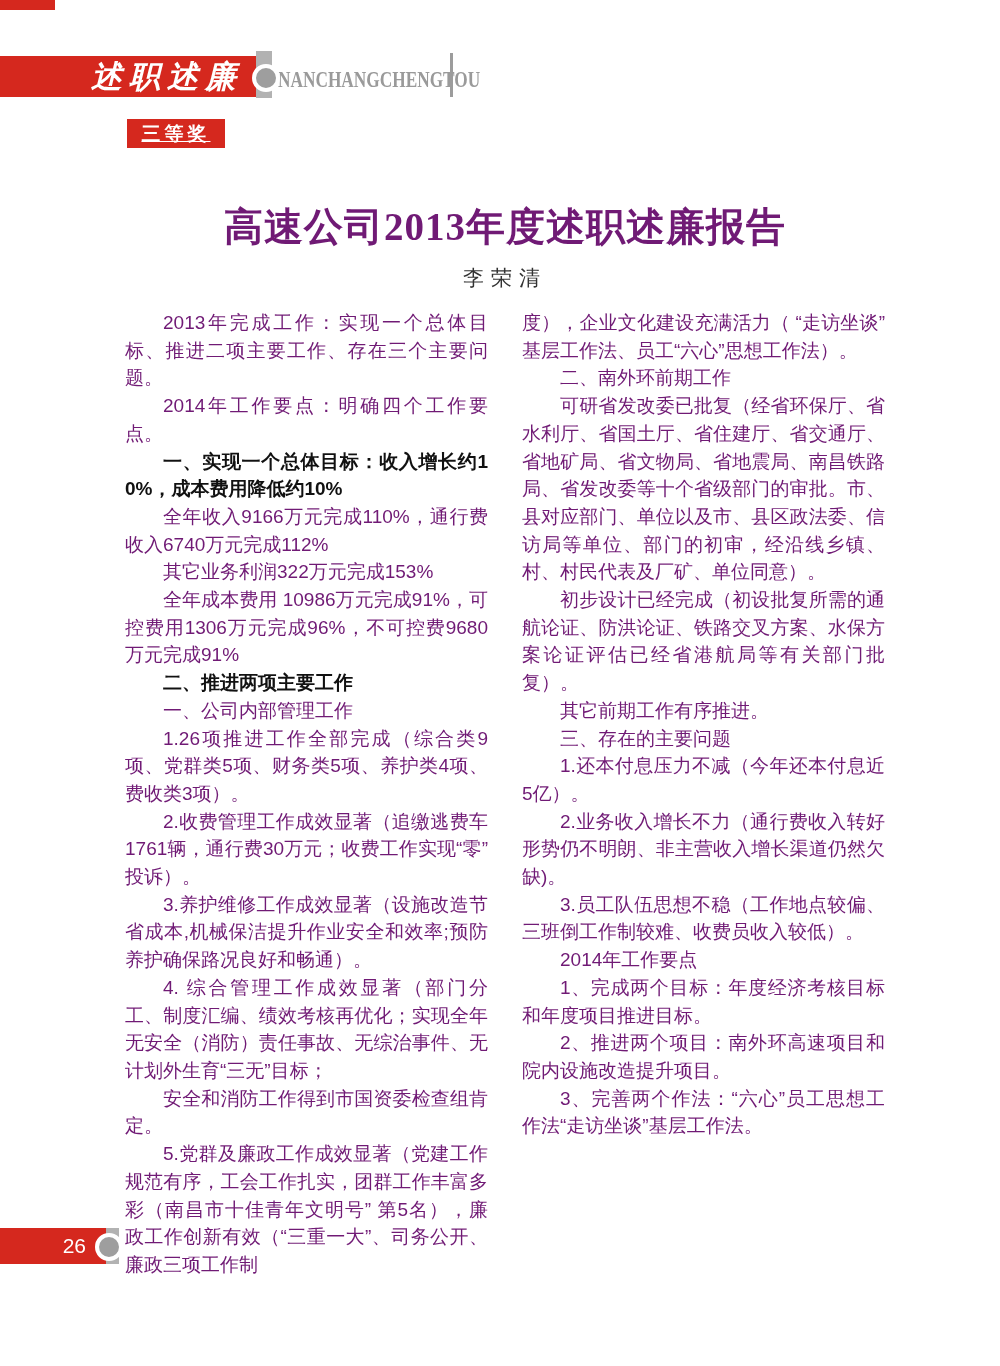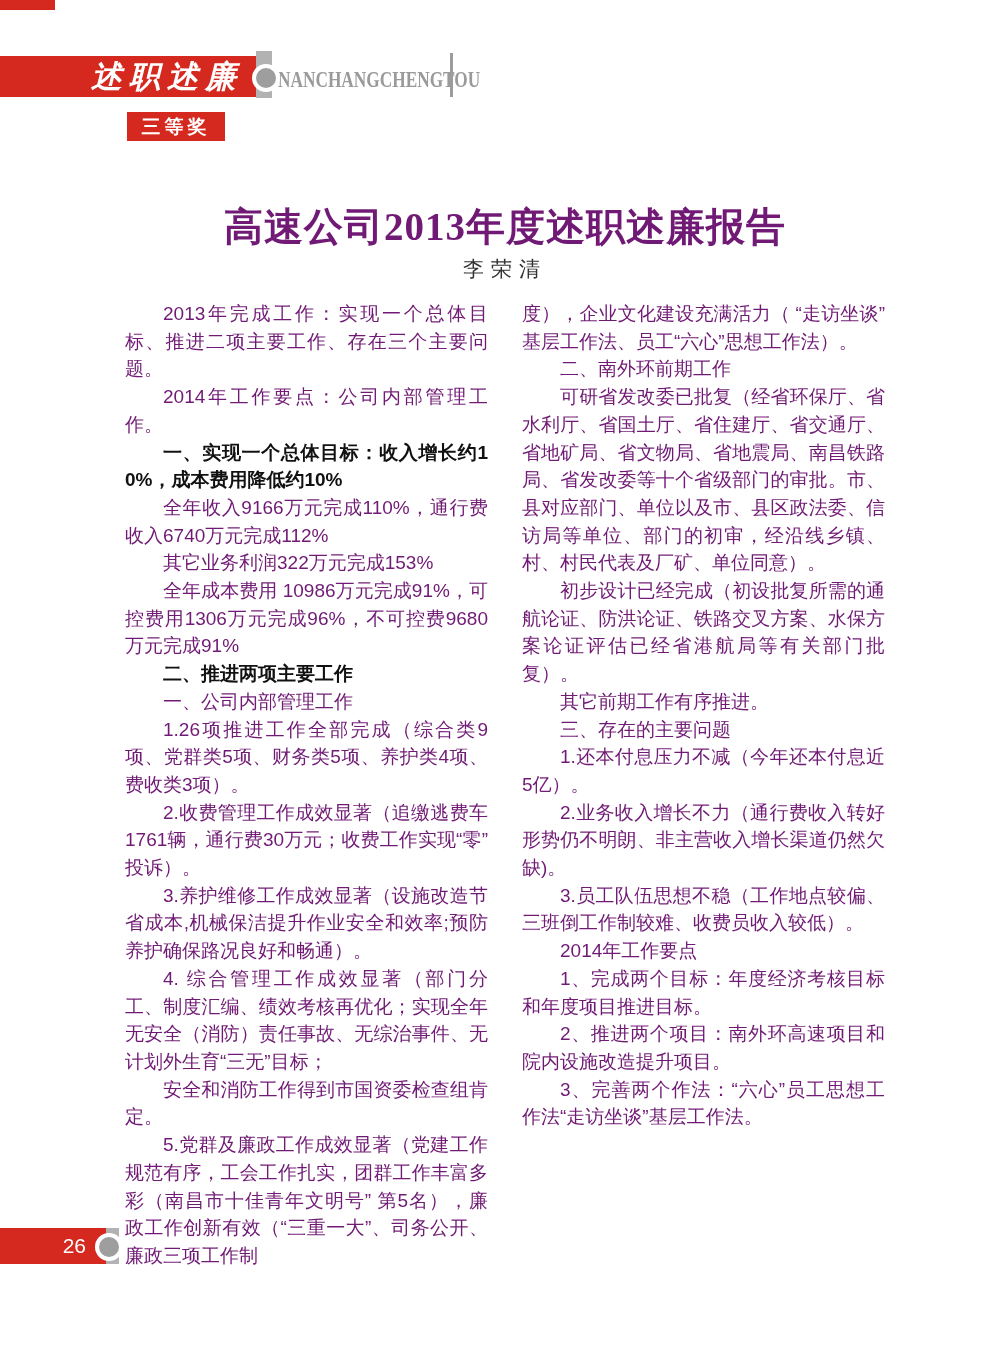--- a/index.html
+++ b/index.html
@@ -19,33 +19,33 @@
     position:absolute;left:252px;top:64px;width:20px;height:20px;border-radius:50%;
     background:#9e9e9e;border:4px solid #ffffff;box-sizing:content-box;z-index:3;
   }
   .brand-en{
     position:absolute;left:278px;top:66px;color:#9a9a9a;
     font-family:"Liberation Serif",serif;font-size:24px;font-weight:bold;
     transform:scaleX(0.72);transform-origin:left center;white-space:nowrap;
   }
   .brand-rule{position:absolute;left:450px;top:53px;width:3px;height:44px;background:#9c9c9c;}
   .award-badge{
-    position:absolute;left:127px;top:112px;width:98px;height:29px;background:#d5281e;
+    position:absolute;left:127px;top:119px;width:98px;height:29px;background:#d5281e;
     color:#fff;font-size:19px;font-weight:bold;letter-spacing:4px;
-    line-height:29px;text-align:center;
+    line-height:29px;text-align:center;text-decoration:underline;
   }
   
   .article{position:absolute;left:125px;top:203px;width:760px;}
   .article-title{
     text-align:center;font-family:"Liberation Serif",serif;font-weight:bold;
     font-size:39px;line-height:48px;color:#701a75;letter-spacing:1px;margin:0;
   }
   .article-author{
     text-align:center;font-family:"Liberation Serif",serif;font-size:21px;
-    color:#333;letter-spacing:7px;margin-top:4px;
+    color:#333;letter-spacing:7px;margin-top:13px;
   }
   .columns{display:flex;gap:34px;margin-top:17px;}
   .col{width:363px;}
   .col p{
     margin:0;font-size:19px;line-height:27.7px;text-align:justify;
     text-indent:38px;color:#701a75;word-break:break-all;
   }
   .col p.bold{font-weight:bold;color:#111;}
   .col p.noindent{text-indent:0;}
   
@@ -74,21 +74,21 @@
 <div class="award-badge">
   <span>三等奖</span>
 </div>
 
 <div class="article">
   <h1 class="article-title">高速公司2013年度述职述廉报告</h1>
   <div class="article-author">李荣清</div>
   <div class="columns">
     <div class="col">
         <p>2013年完成工作：实现一个总体目标、推进二项主要工作、存在三个主要问题。</p>
-        <p>2014年工作要点：公司内部管理工作。</p>
+        <p>2014年工作要点：明确四个工作要点。</p>
         <p class="bold">一、实现一个总体目标：收入增长约10%，成本费用降低约10%</p>
         <p>全年收入9166万元完成110%，通行费收入6740万元完成112%</p>
         <p>其它业务利润322万元完成153%</p>
         <p>全年成本费用 10986万元完成91%，可控费用1306万元完成96%，不可控费9680万元完成91%</p>
         <p class="bold">二、推进两项主要工作</p>
         <p>一、公司内部管理工作</p>
         <p>1.26项推进工作全部完成（综合类9项、党群类5项、财务类5项、养护类4项、费收类3项）。</p>
         <p>2.收费管理工作成效显著（追缴逃费车1761辆，通行费30万元；收费工作实现“零”投诉）。</p>
         <p>3.养护维修工作成效显著（设施改造节省成本,机械保洁提升作业安全和效率;预防养护确保路况良好和畅通）。</p>
         <p>4. 综合管理工作成效显著（部门分工、制度汇编、绩效考核再优化；实现全年无安全（消防）责任事故、无综治事件、无计划外生育“三无”目标；</p>

